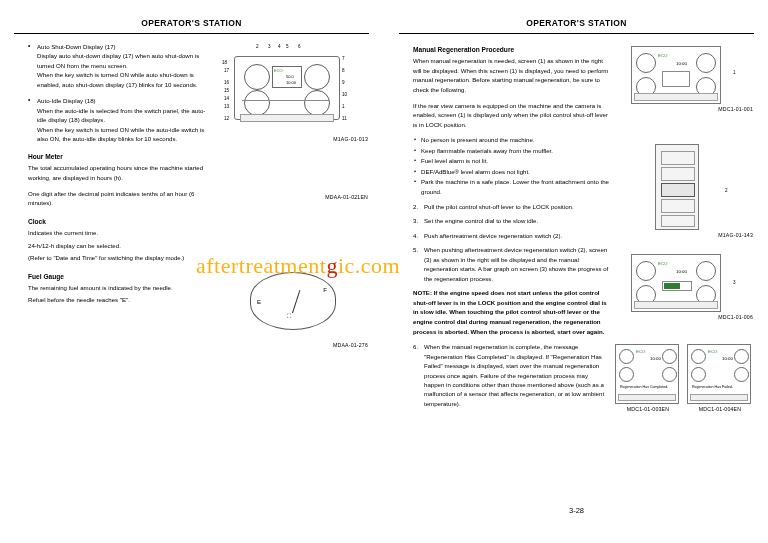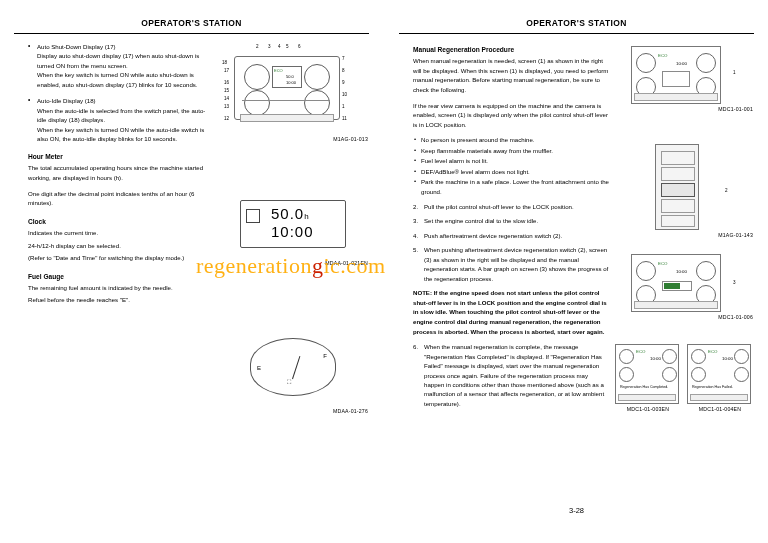--- a/index.html
+++ b/index.html
@@ -145,29 +145,20 @@
             <div class="lbl" style="left:4px;top:46px;">15</div>
             <div class="lbl" style="left:4px;top:38px;">16</div>
             <div class="lbl" style="left:4px;top:26px;">17</div>
             <div class="lbl" style="left:2px;top:18px;">18</div>
             <div class="lbl" style="left:122px;top:62px;">1</div>
           </div>
           <div class="figcode">M1AG-01-013</div>
         </div>
 
         <div class="figbox" style="margin-top:44px;">
-          <div class="lcdbox">
-            <div class="lcd">
-              <div class="icon"></div>
-              <div class="hrs">
-                <span>50.0</span><span class="hu">h</span>
-              </div>
-              <div class="clk">10:00</div>
-            </div>
-          </div>
           <div class="figcode">MDAA-01-021EN</div>
         </div>
 
         <div class="figbox" style="margin-top:68px;">
           <div class="fuelbox">
             <div class="fuel">
               <div class="E">E</div>
               <div class="F">F</div>
               <div class="needle"></div>
               <div class="pump">⛶</div>
@@ -290,16 +281,16 @@
           </div>
         </div>
 
       </div>
     </div>
 
     <div class="pg">3-28</div>
   </div>
 
   <div class="wm">
-    <span>regeneration</span><span class="wmdot">g</span><span>ic.com</span>
+    <span>aftertreatment</span><span class="wmdot">g</span><span>ic.com</span>
   </div>
 
 </div>
 
 </body></html>

